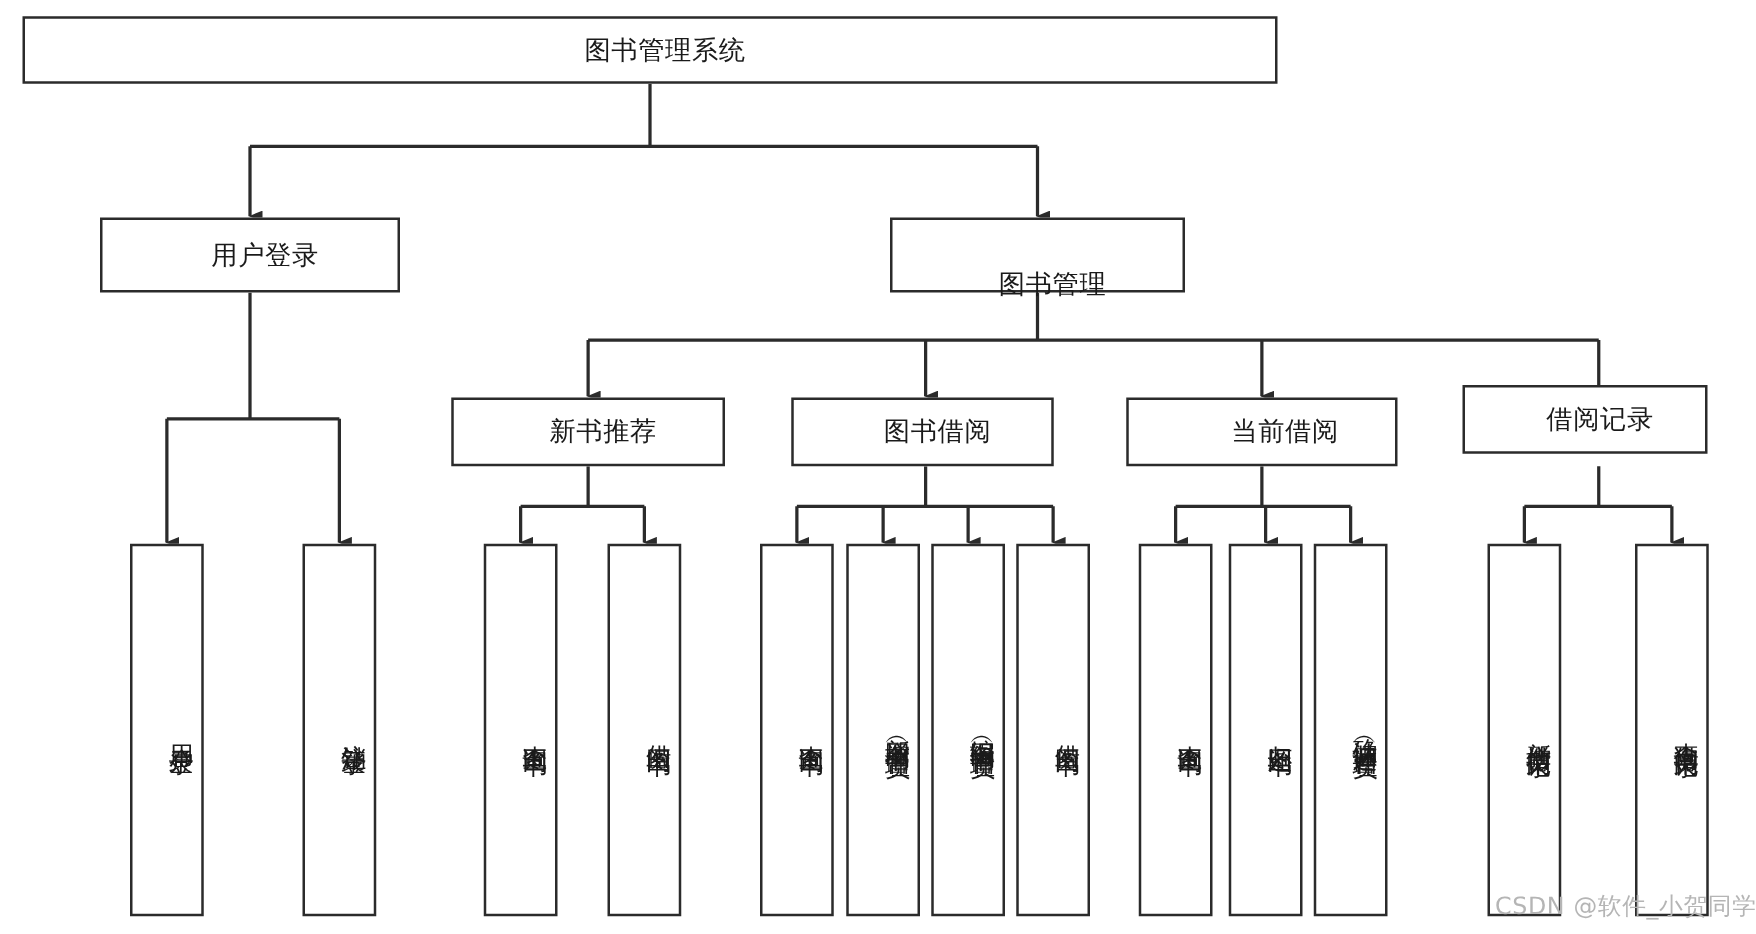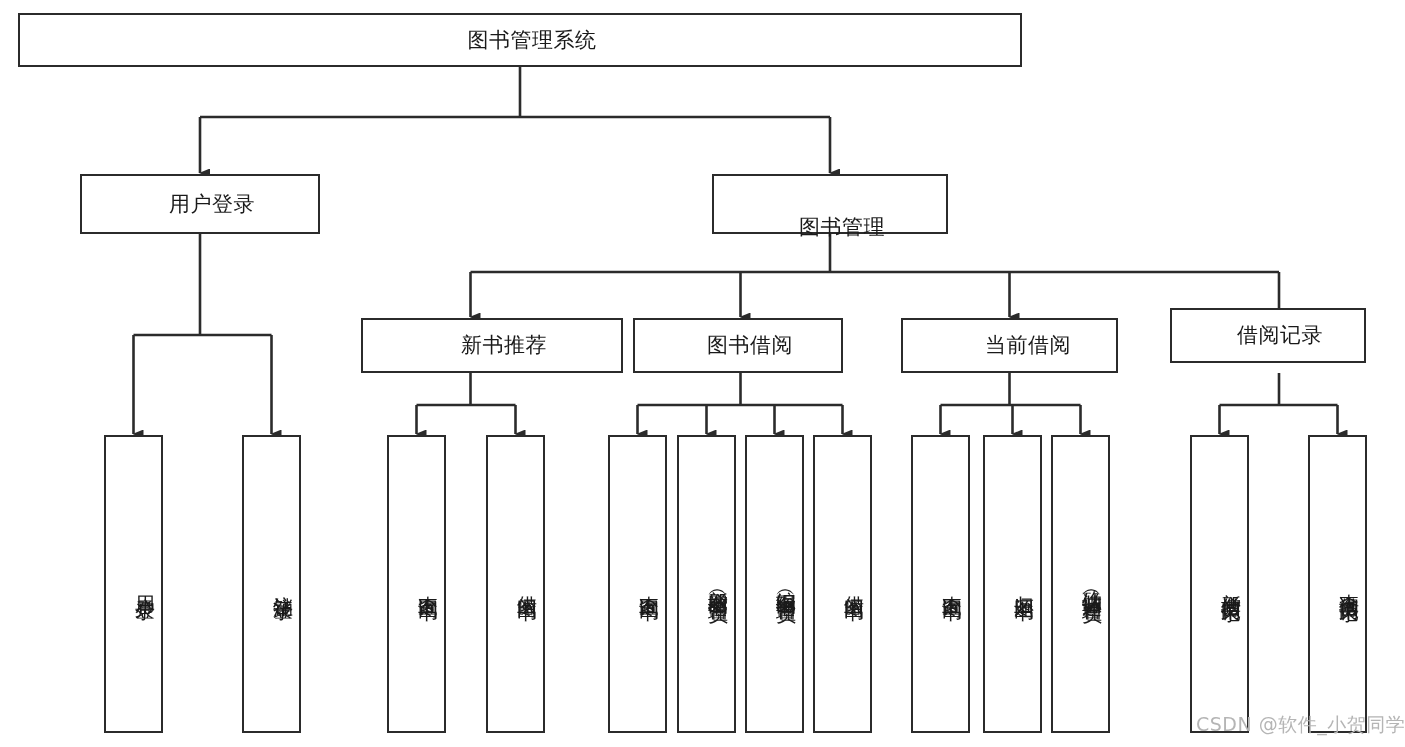--- a/index.html
+++ b/index.html
@@ -112,21 +112,21 @@
   <div id="node-layer">
       <div class="node" style="left: 18px; top: 13px; width: 1004px; height: 54px; border-color: rgb(43, 43, 43); background: rgb(255, 255, 255);">
         <span class="node-label" style="color: rgb(26, 26, 26);">图书管理系统</span>
       </div>
       <div class="node" style="left: 80px; top: 174px; width: 240px; height: 60px; border-color: rgb(43, 43, 43); background: rgb(255, 255, 255);">
         <span class="node-label" style="color: rgb(26, 26, 26);">用户登录</span>
       </div>
       <div class="node" style="left: 712px; top: 174px; width: 236px; height: 60px; border-color: rgb(43, 43, 43); background: rgb(255, 255, 255);">
         <span class="node-label" style="color: rgb(26, 26, 26); margin-top: 46px;">图书管理</span>
       </div>
-      <div class="node" style="left: 361px; top: 318px; width: 262px; height: 55px; border-color: rgb(43, 43, 43); background: rgb(255, 255, 255);">
+      <div class="node" style="left: 361px; top: 318px; width: 219px; height: 55px; border-color: rgb(43, 43, 43); background: rgb(255, 255, 255);">
         <span class="node-label" style="color: rgb(26, 26, 26);">新书推荐</span>
       </div>
       <div class="node" style="left: 633px; top: 318px; width: 210px; height: 55px; border-color: rgb(43, 43, 43); background: rgb(255, 255, 255);">
         <span class="node-label" style="color: rgb(26, 26, 26);">图书借阅</span>
       </div>
       <div class="node" style="left: 901px; top: 318px; width: 217px; height: 55px; border-color: rgb(43, 43, 43); background: rgb(255, 255, 255);">
         <span class="node-label" style="color: rgb(26, 26, 26); margin-left: 13px;">当前借阅</span>
       </div>
       <div class="node" style="left: 1170px; top: 308px; width: 196px; height: 55px; border-color: rgb(43, 43, 43); background: rgb(255, 255, 255);">
         <span class="node-label" style="color: rgb(26, 26, 26);">借阅记录</span>

